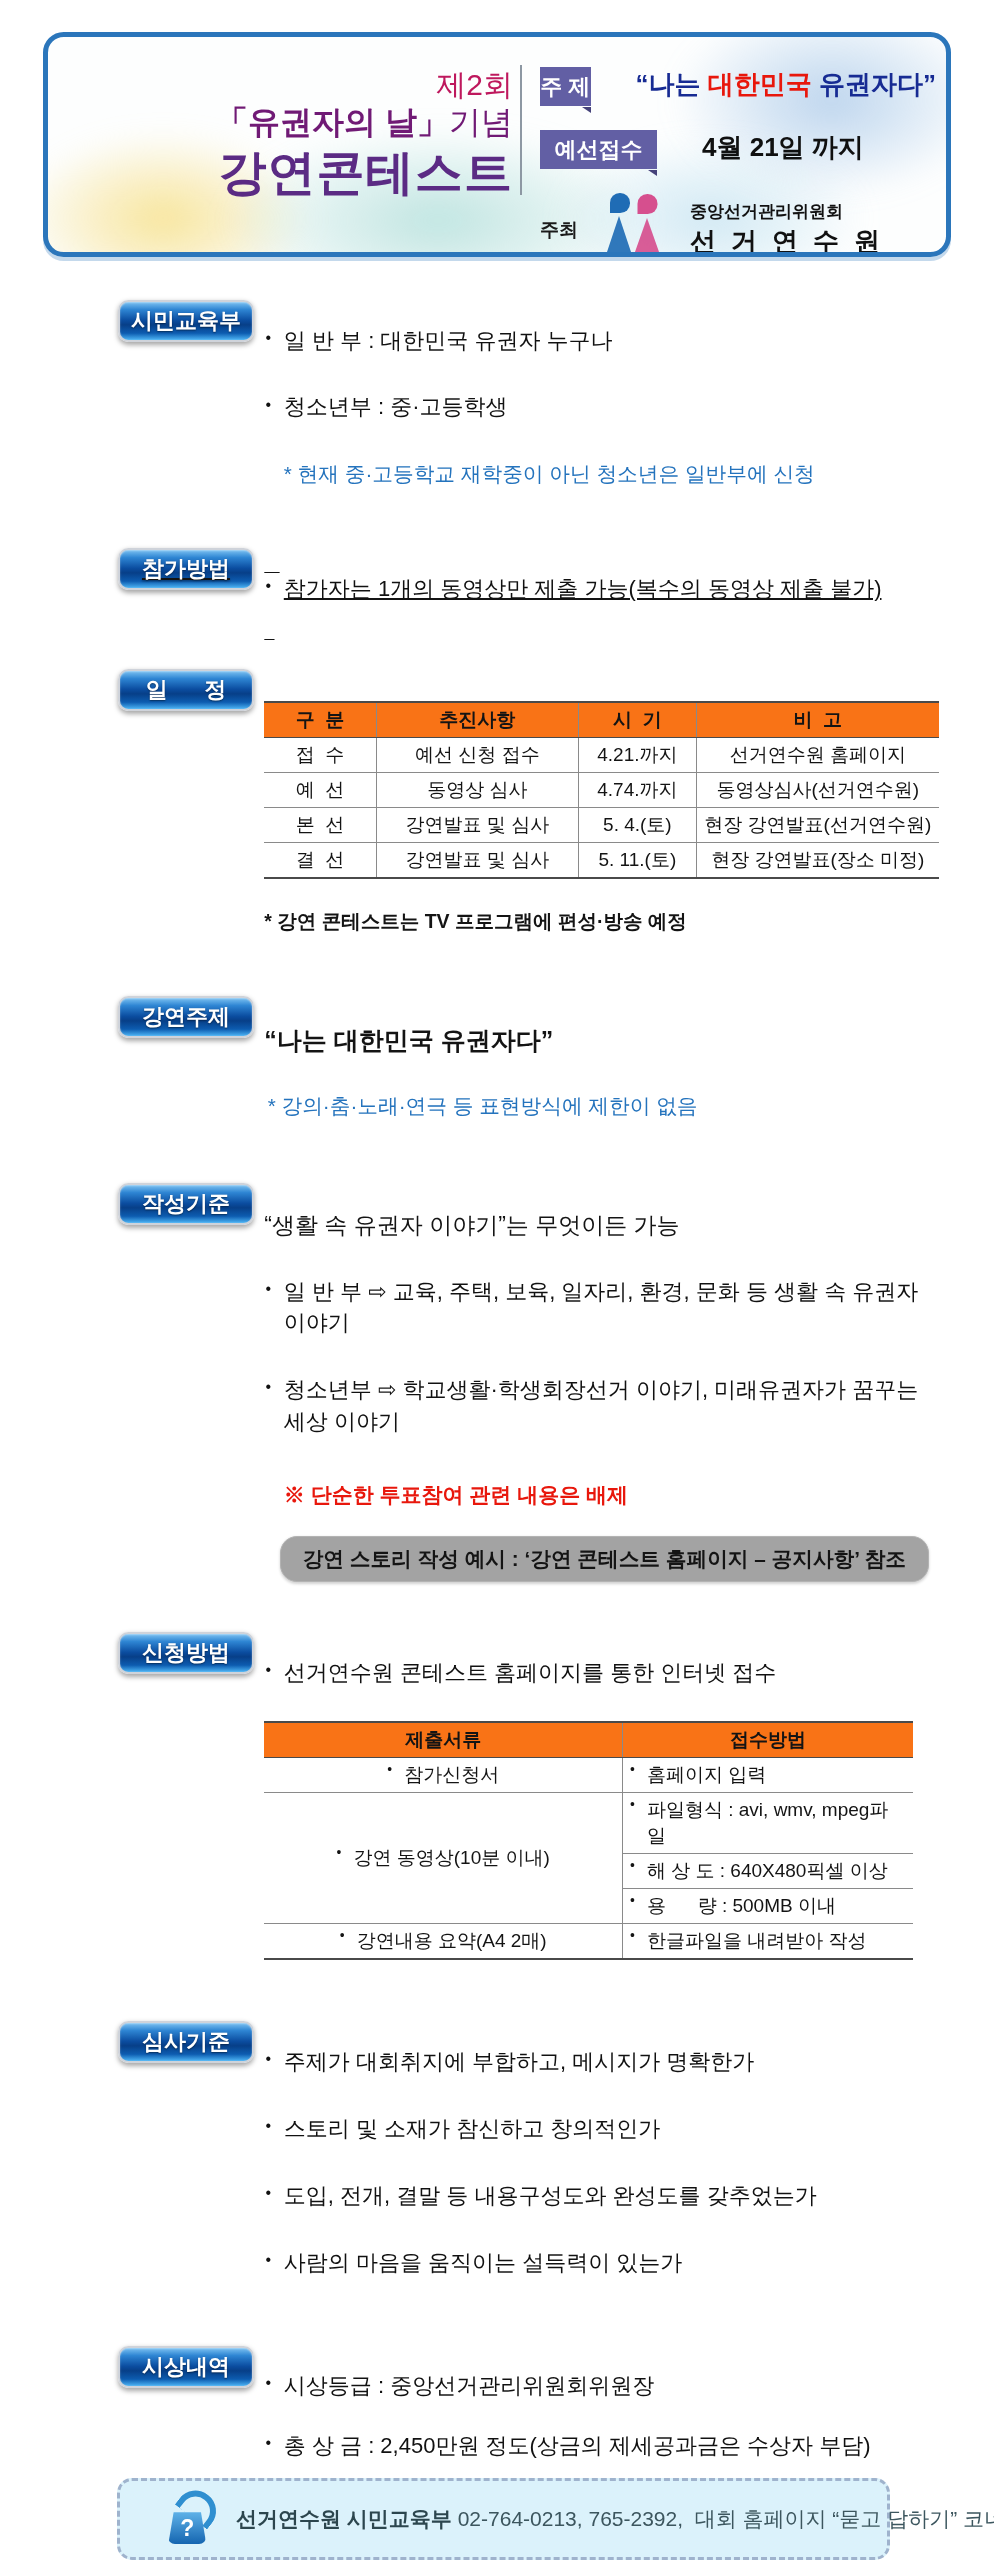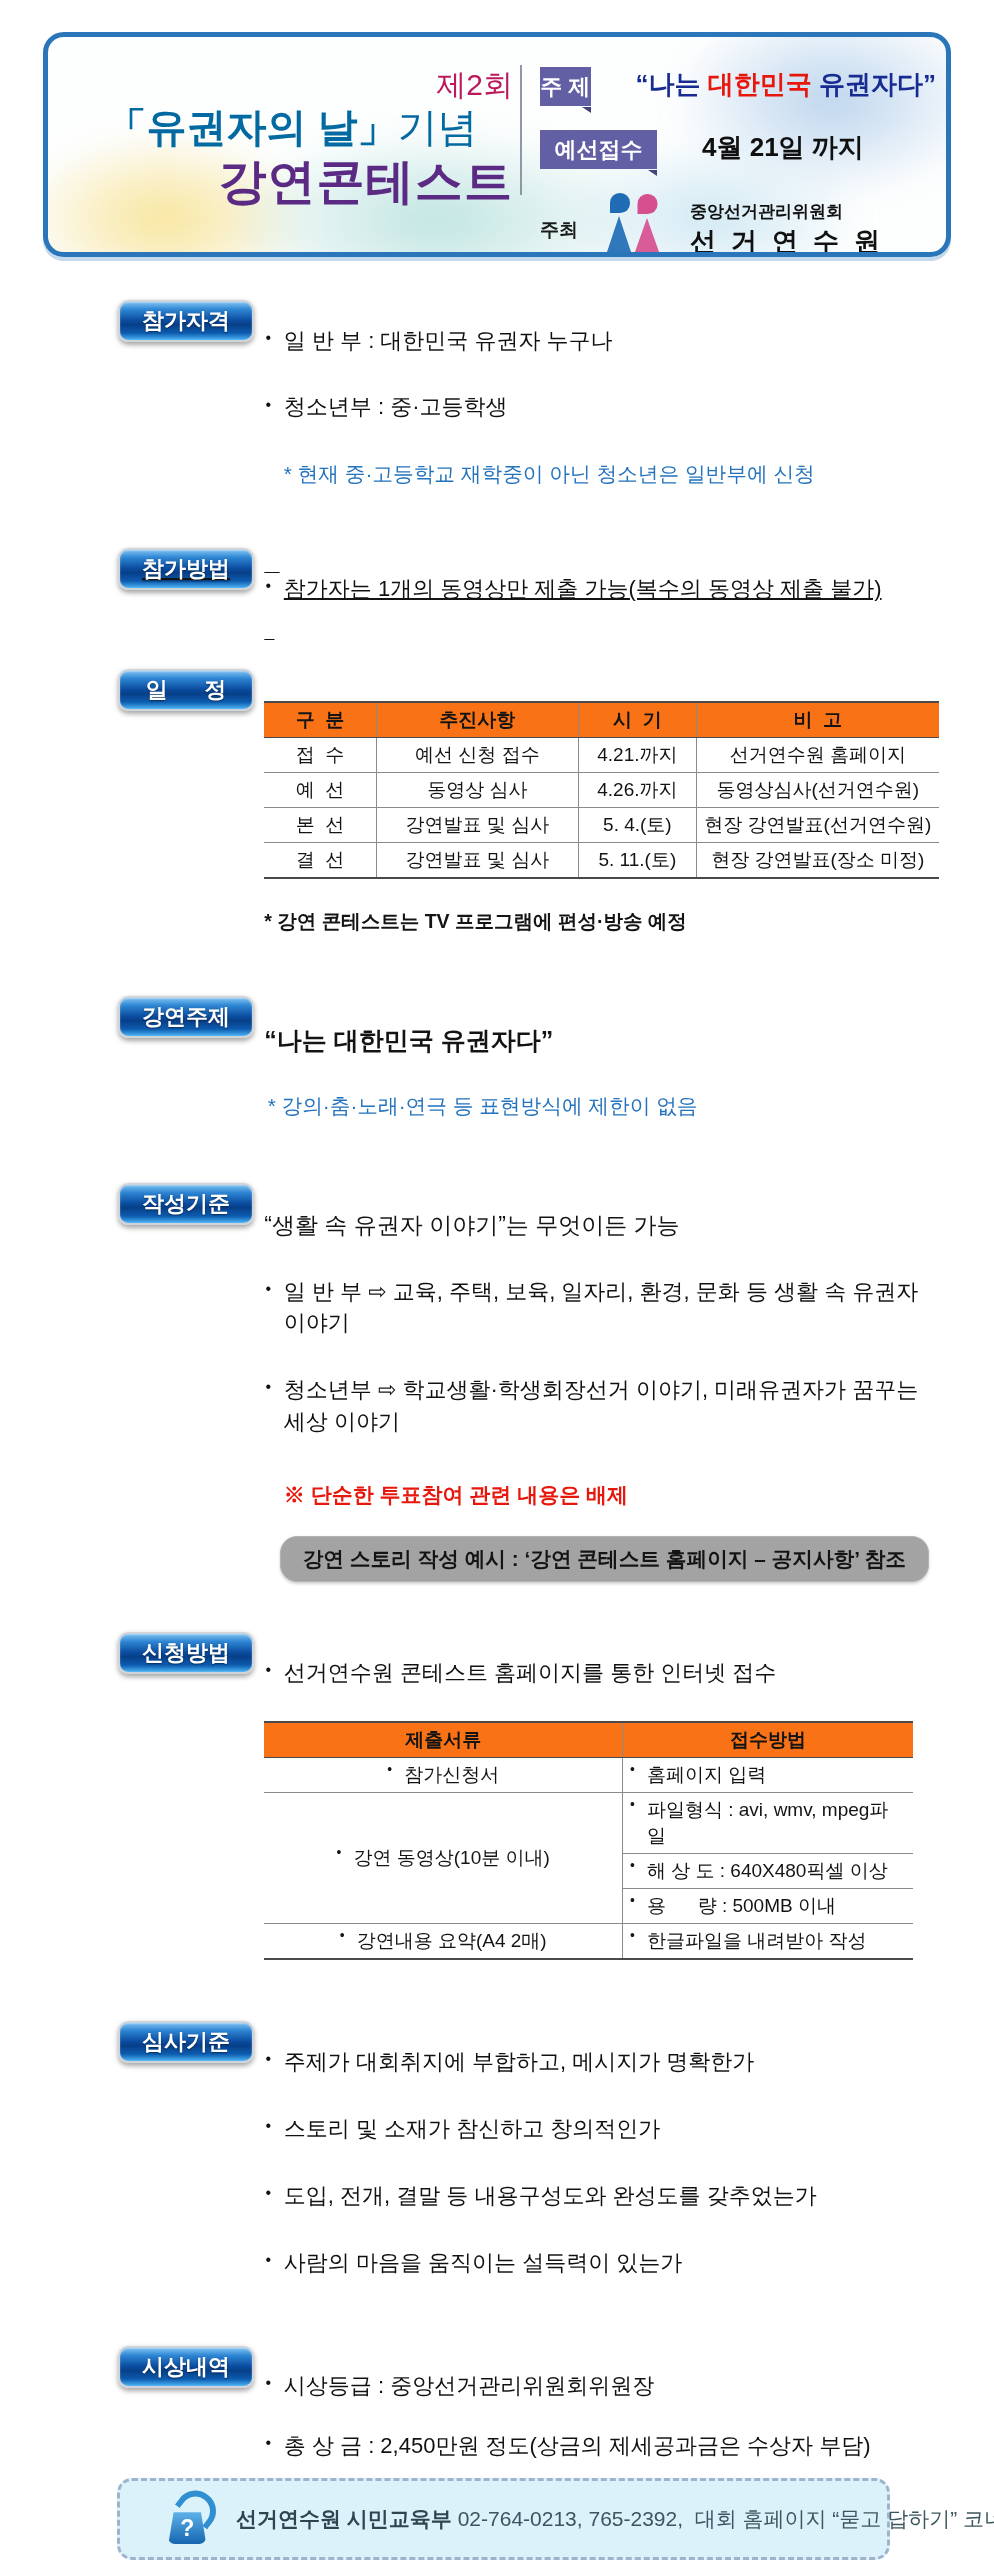--- a/index.html
+++ b/index.html
@@ -11,21 +11,21 @@
               border:5.2px solid #2b76bb;border-radius:20.7px;background:#fdfefe;overflow:hidden;
               box-shadow:0 4px 0 rgba(43,118,187,.28);}
   .blob{position:absolute;border-radius:50%;filter:blur(12.6px);pointer-events:none;}
   .blob1{left:-34px;bottom:-52px;width:298px;height:172px;background:radial-gradient(closest-side,rgba(246,222,130,.8),rgba(246,222,130,0));}
   .blob2{left:172px;bottom:-63px;width:436px;height:189px;background:radial-gradient(closest-side,rgba(150,212,206,.6),rgba(150,212,206,0));}
   .blob3{right:-46px;top:-34px;width:321px;height:195px;background:radial-gradient(closest-side,rgba(125,173,222,.5),rgba(125,173,222,0));}
   .blob4{right:80px;bottom:-46px;width:310px;height:161px;background:radial-gradient(closest-side,rgba(172,216,236,.55),rgba(172,216,236,0));}
 
   .title-block{position:absolute;top:30px;left:23px;width:442px;text-align:right;line-height:1.2;}
   .t1{font-size:30px;color:#be185d;}
-  .t2{font-size:40px;color:#0369a1;text-align:center;}
+  .t2{font-size:32px;color:#701a75;}
   .t2 b{font-weight:700;}
   .t3{font-size:48px;color:#5b2b84;font-weight:800;letter-spacing:1.1px;margin-top:2.3px;}
 
   .vdiv{position:absolute;left:472px;top:27.6px;width:2.3px;height:130px;background:#8d98a3;}
 
   .right-block{position:absolute;left:492px;top:30px;width:396px;}
   .info-row{display:flex;align-items:flex-start;margin-bottom:24px;gap:28px;}
   .badge{position:relative;display:inline-block;background:#625fa4;color:#fff;font-weight:700;
          font-size:22px;text-align:center;padding:4.6px 0;}
   .badge.b1{width:96px;}
@@ -134,21 +134,21 @@
         </span>
         <span class="org">
           <span class="org-top">중앙선거관리위원회</span>
           <span class="org-bottom">선거연수원</span>
         </span>
       </div>
     </div>
   </div>
 
   <section class="sec" style="margin-top:300px;">
-    <div class="btn">참가자격</div>
+    <div class="btn">시민교육부</div>
     <div class="content">
       <div class="bi">일 반 부 : 대한민국 유권자 누구나</div>
       <div class="bi">청소년부 : 중·고등학생</div>
       <div class="note-blue">* 현재 중·고등학교 재학중이 아닌 청소년은 일반부에 신청</div>
     </div>
   </section>
 
   <section class="sec" style="margin-top:33px;text-decoration:underline;">
     <div class="btn">참가방법</div>
     <div class="content">
@@ -163,21 +163,21 @@
         <tbody><tr>
           <th class="c1">구  분</th>
           <th class="c2">추진사항</th>
           <th class="c3">시  기</th>
           <th class="c4">비  고</th>
         </tr>
         <tr>
           <td>접  수</td><td>예선 신청 접수</td><td>4.21.까지</td><td>선거연수원 홈페이지</td>
         </tr>
         <tr>
-          <td>예  선</td><td>동영상 심사</td><td>4.26.까지</td><td>동영상심사(선거연수원)</td>
+          <td>예  선</td><td>동영상 심사</td><td>4.74.까지</td><td>동영상심사(선거연수원)</td>
         </tr>
         <tr>
           <td>본  선</td><td>강연발표 및 심사</td><td>5. 4.(토)</td><td>현장 강연발표(선거연수원)</td>
         </tr>
         <tr>
           <td>결  선</td><td>강연발표 및 심사</td><td>5. 11.(토)</td><td>현장 강연발표(장소 미정)</td>
         </tr>
       </tbody></table>
       <div class="tbl-note">* 강연 콘테스트는 TV 프로그램에 편성·방송 예정</div>
     </div>

